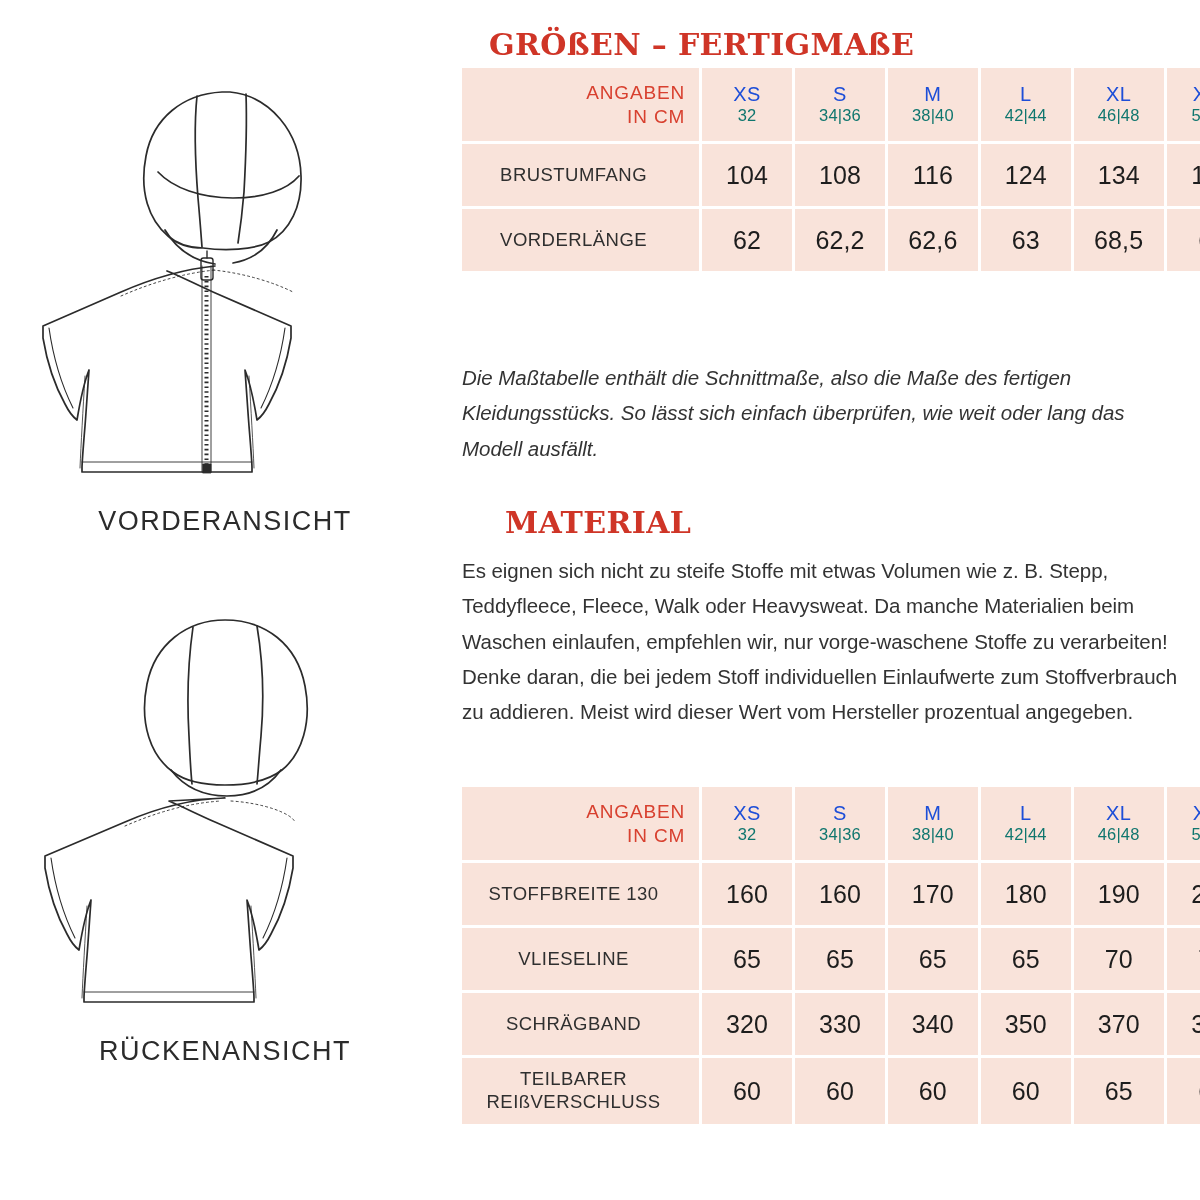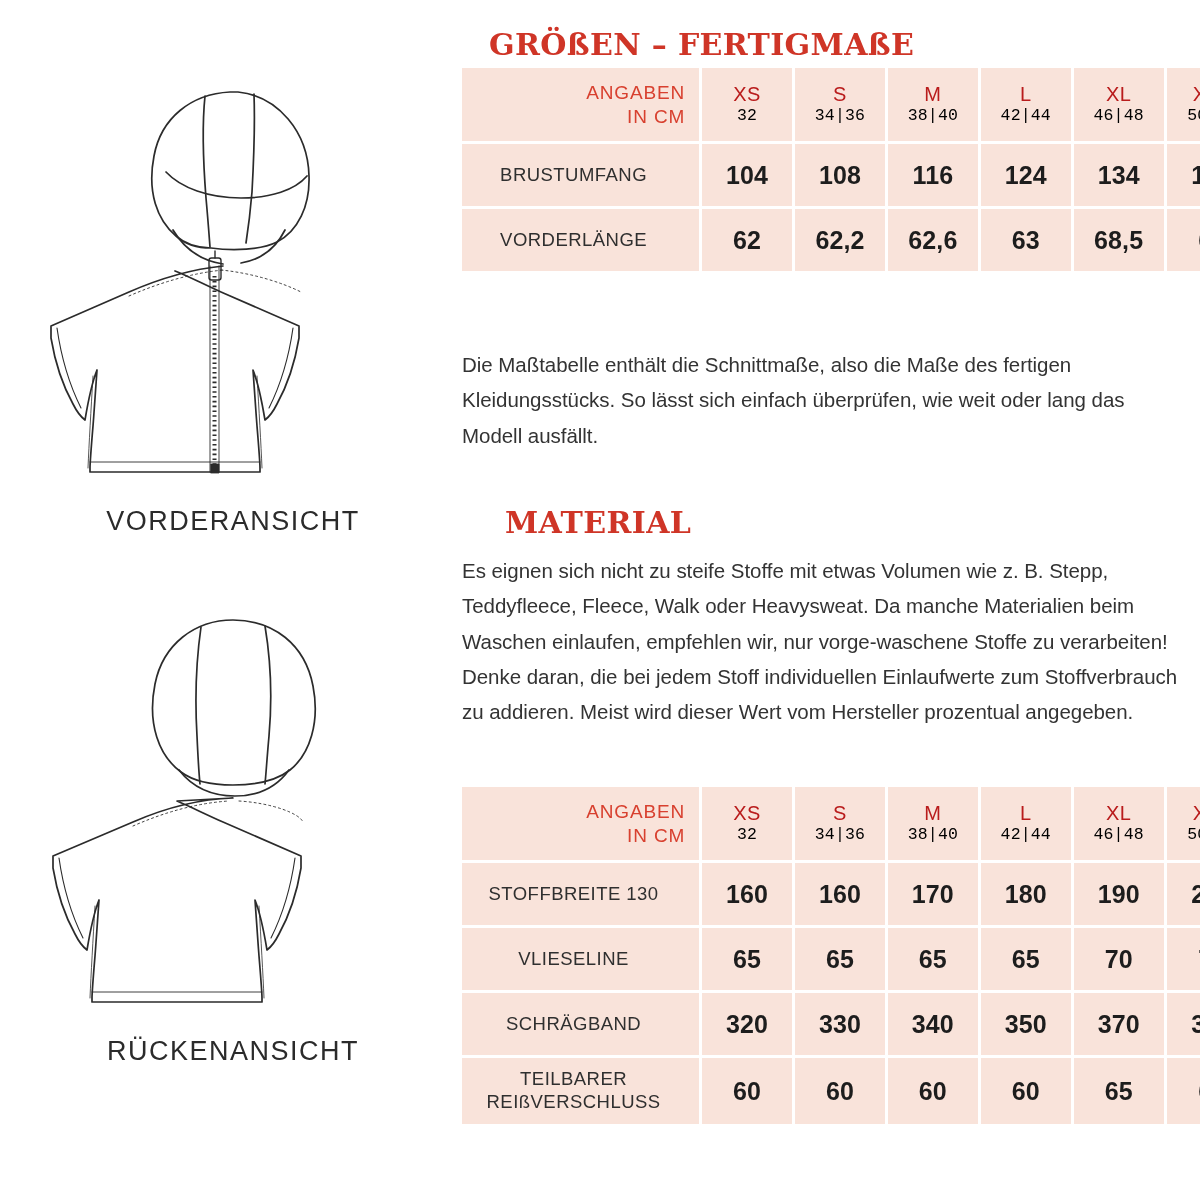--- a/index.html
+++ b/index.html
@@ -25,21 +25,21 @@
 
   
   .left-col {
     width: 450px;
     flex: 0 0 450px;
     position: relative;
   }
 
   .illustration-block {
     position: absolute;
-    left: 8px;
+    left: 0;
     width: 450px;
     text-align: center;
   }
   .illustration-block.front { top: 70px; }
   .illustration-block.back  { top: 600px; }
 
   .illustration-svg {
     display: block;
     margin: 0 auto;
   }
@@ -125,38 +125,37 @@
     color: #d8402f;
     font-size: 19px;
     letter-spacing: 0.045em;
     line-height: 1.25;
     font-weight: 400;
   }
 
   .size-name {
     display: block;
     font-size: 20px;
-    color: #b91c1c;
+    color: #1d4ed8;
     letter-spacing: 0.02em;
     line-height: 1.18;
   }
   .size-range {
     display: block;
     font-size: 16.5px;
-    color: #000000;
+    color: #0f766e;
     letter-spacing: 0.01em;
     line-height: 1.2;
-    font-family: Liberation Mono, monospace;
   }
 
   .cell-value {
     font-size: 25px;
     color: #1d1d1d;
     letter-spacing: 0.004em;
-    font-weight: 700;
+    font-weight: 400;
   }
 
   .hdr-row td { height: 73px; }
   .data-row td { height: 62px; }
   .data-row.tall td { height: 66px; }
 
   
   .abs { position: absolute; }
 </style>
 </head>
@@ -346,21 +345,21 @@
             <td class="cell-value">62,2</td>
             <td class="cell-value">62,6</td>
             <td class="cell-value">63</td>
             <td class="cell-value">68,5</td>
             <td class="cell-value">69</td>
           </tr>
         </tbody>
       </table>
     </div>
 
-    <div class="abs body-text" style="left:12px; top:347px; width:702px;">Die Maßtabelle enthält die Schnittmaße, also die Maße des fertigen Kleidungsstücks. So lässt sich einfach überprüfen, wie weit oder lang das Modell ausfällt.</div>
+    <div class="abs body-text" style="left:12px; top:360px; width:702px;font-style:italic;">Die Maßtabelle enthält die Schnittmaße, also die Maße des fertigen Kleidungsstücks. So lässt sich einfach überprüfen, wie weit oder lang das Modell ausfällt.</div>
 
     <div class="abs section-heading" style="left:28px; top:508px;">MATERIAL</div>
 
     <div class="abs body-text" style="left:12px; top:553px; width:718px;">Es eignen sich nicht zu steife Stoffe mit etwas Volumen wie z. B. Stepp, Teddyfleece, Fleece, Walk oder Heavysweat. Da manche Materialien beim Waschen einlaufen, empfehlen wir, nur vorge-waschene Stoffe zu verarbeiten! Denke daran, die bei jedem Stoff individuellen Einlaufwerte zum Stoffverbrauch zu addieren. Meist wird dieser Wert vom Hersteller prozentual angegeben.</div>
 
     <div class="abs" style="left:12px; top:787px;">
       <table class="measure-table">
         <colgroup>
           <col class="col-label">
             <col class="col-size">

